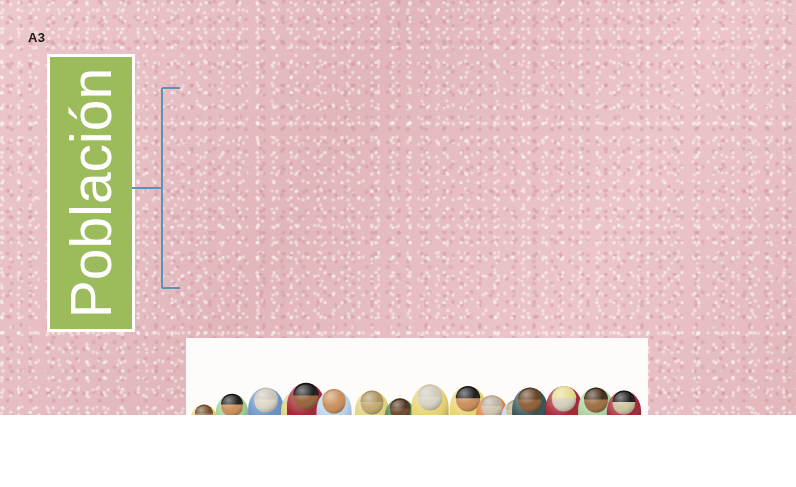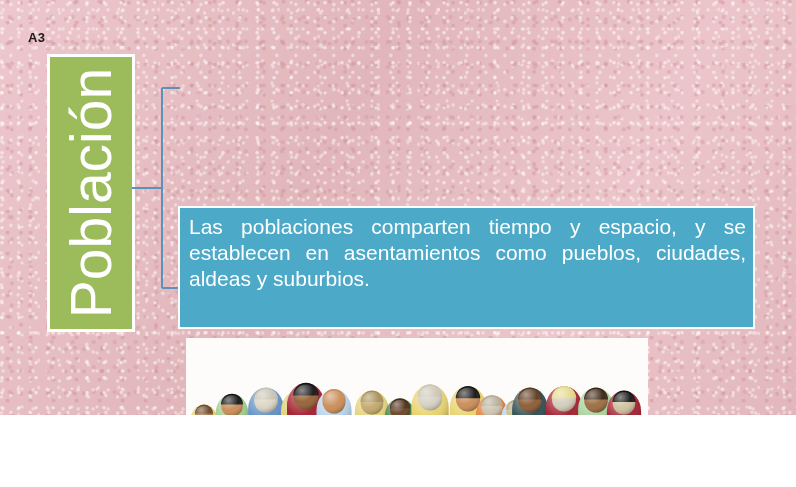--- a/index.html
+++ b/index.html
@@ -144,23 +144,20 @@
         <line x1="30" y1="8" x2="30" y2="208"></line>
 
         <line x1="30" y1="8" x2="48" y2="8"></line>
 
         <line x1="30" y1="208" x2="48" y2="208"></line>
       </g>
     </svg>
   </div>
 
 
-  <div class="teal-box" id="teal-box-2">
-    <span>Las poblaciones comparten tiempo y espacio, y se establecen en asentamientos como pueblos, ciudades, aldeas y suburbios.</span>
-  </div>
 
   <div id="crowd-figure">
     <svg id="crowd-svg" viewBox="0 0 462 132" xmlns="http://www.w3.org/2000/svg">
       <defs>
         <radialGradient id="shA" cx="36%" cy="28%" r="78%">
           <stop offset="0%" stop-color="#ffffff" stop-opacity="0.45"></stop>
           <stop offset="55%" stop-color="#ffffff" stop-opacity="0.05"></stop>
           <stop offset="100%" stop-color="#000000" stop-opacity="0.22"></stop>
         </radialGradient>
         <radialGradient id="shB" cx="34%" cy="24%" r="80%">

